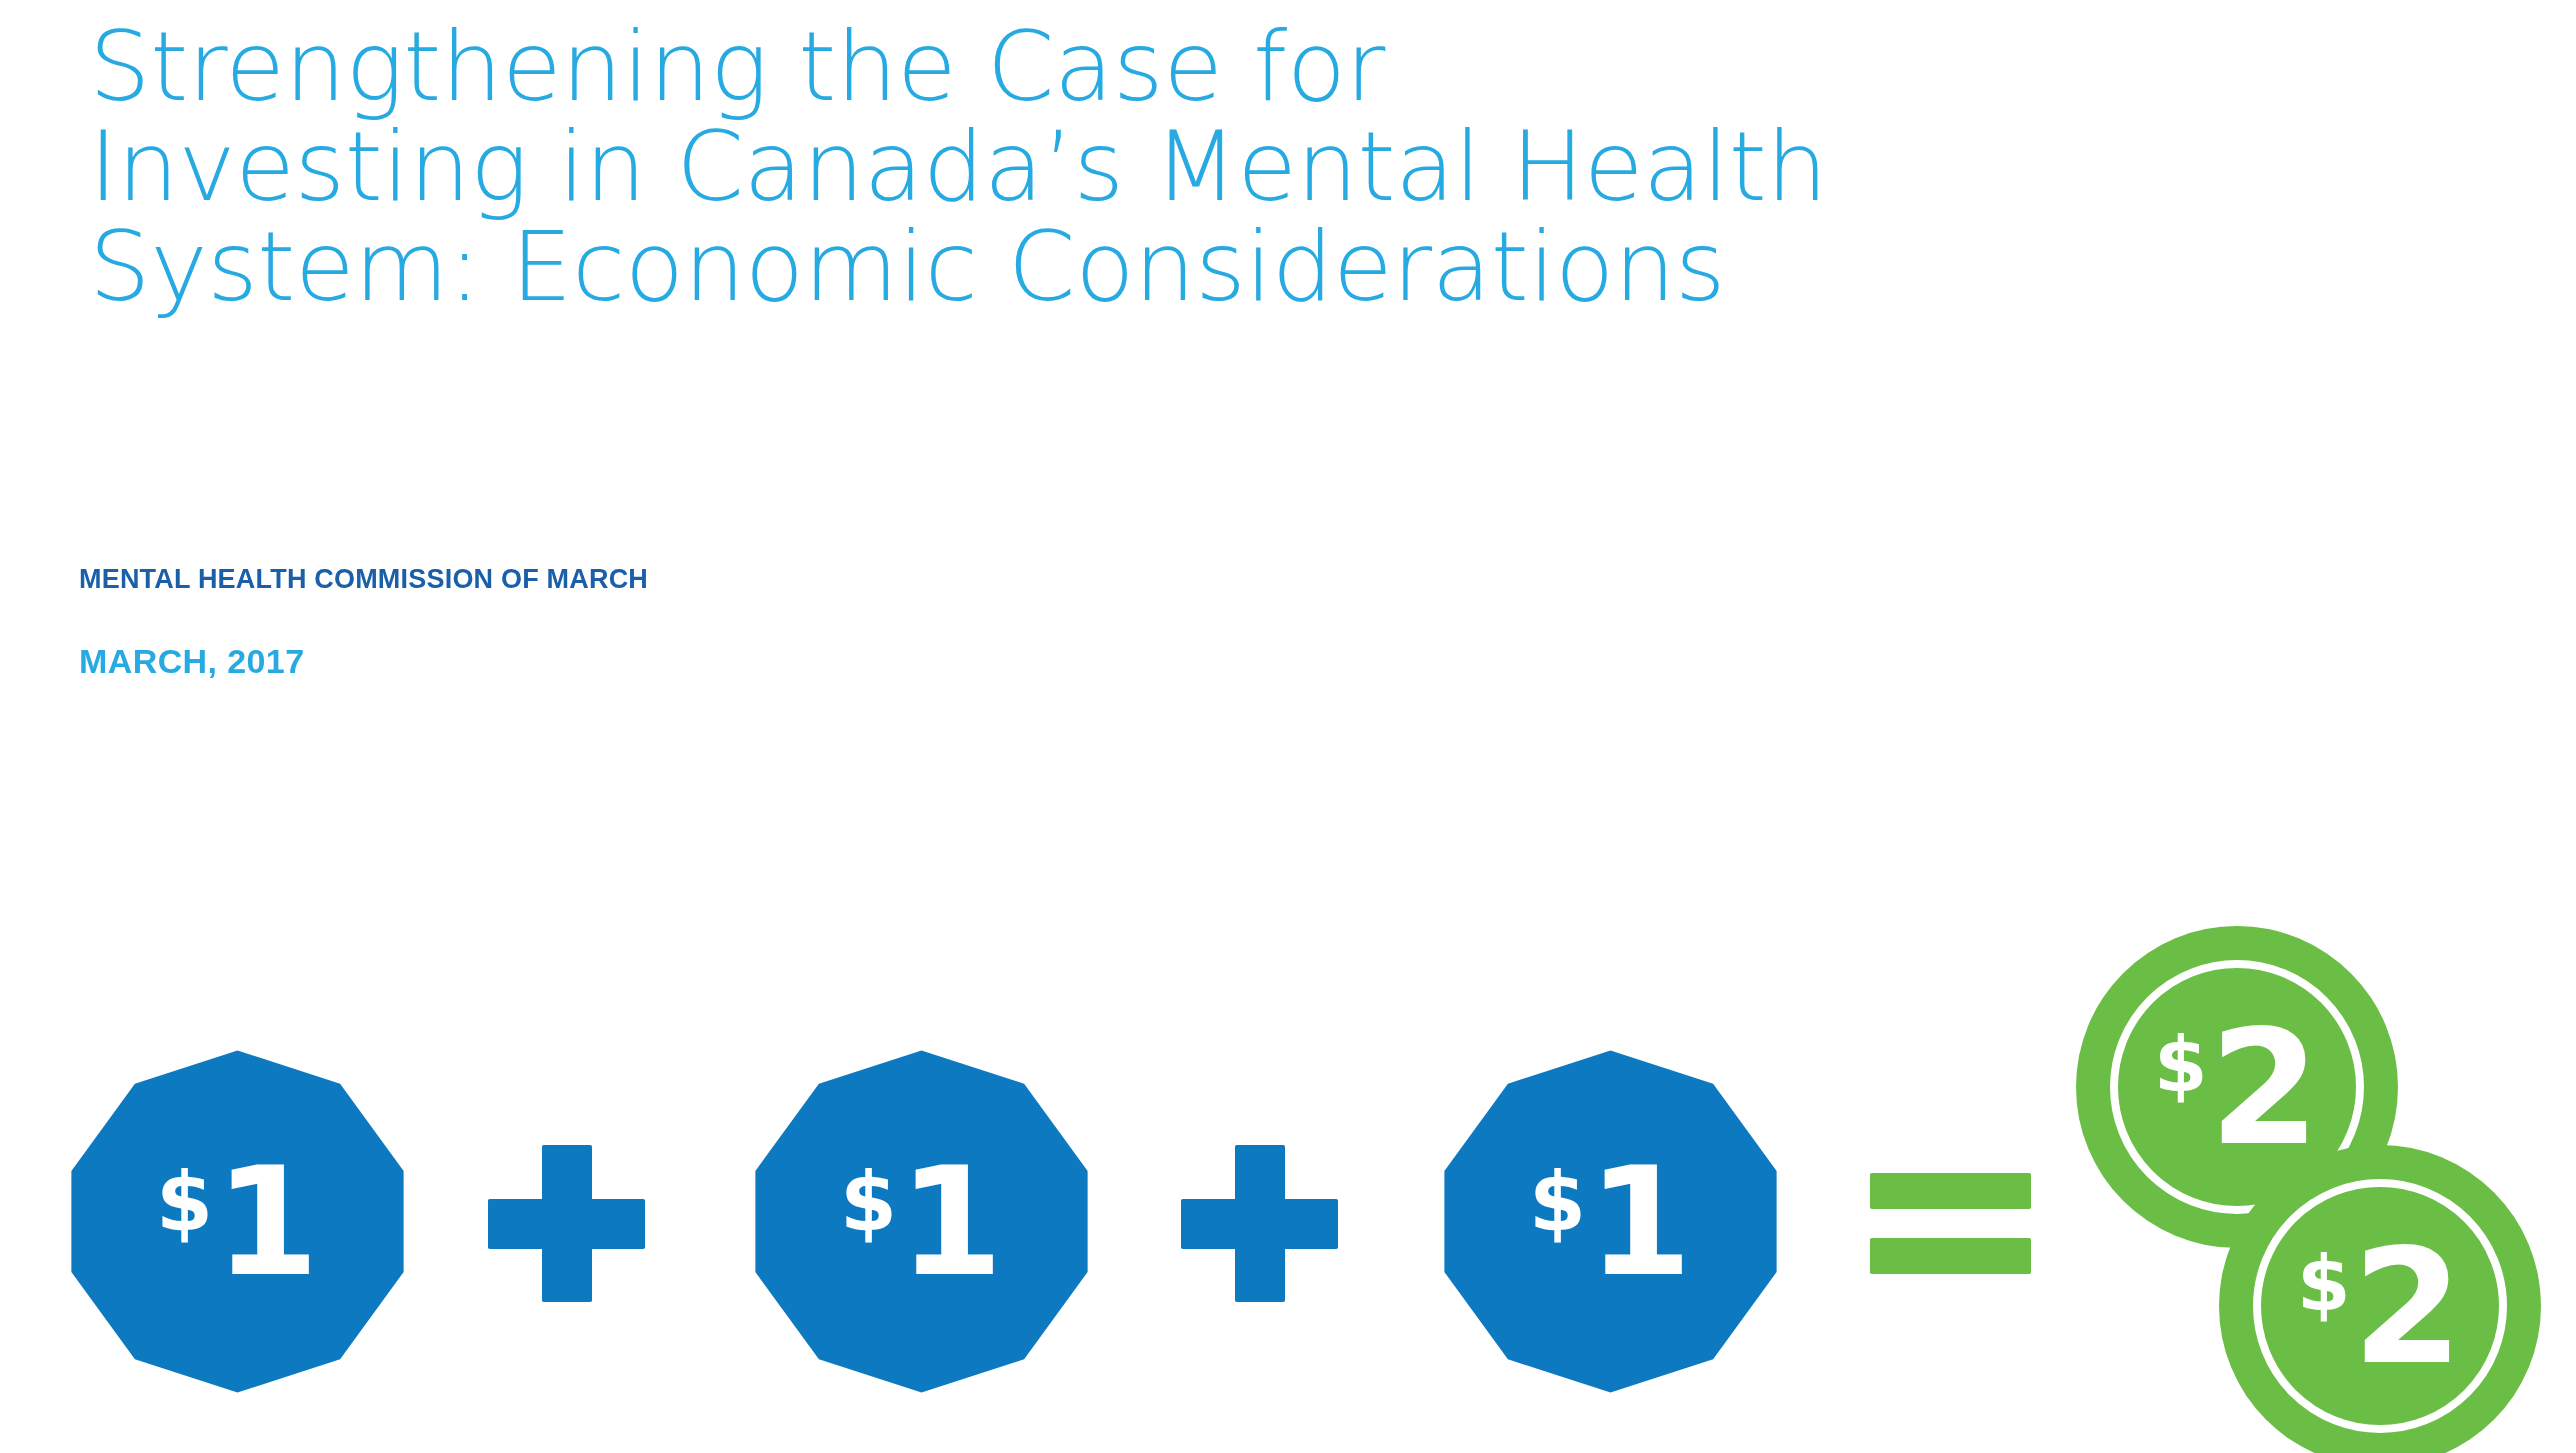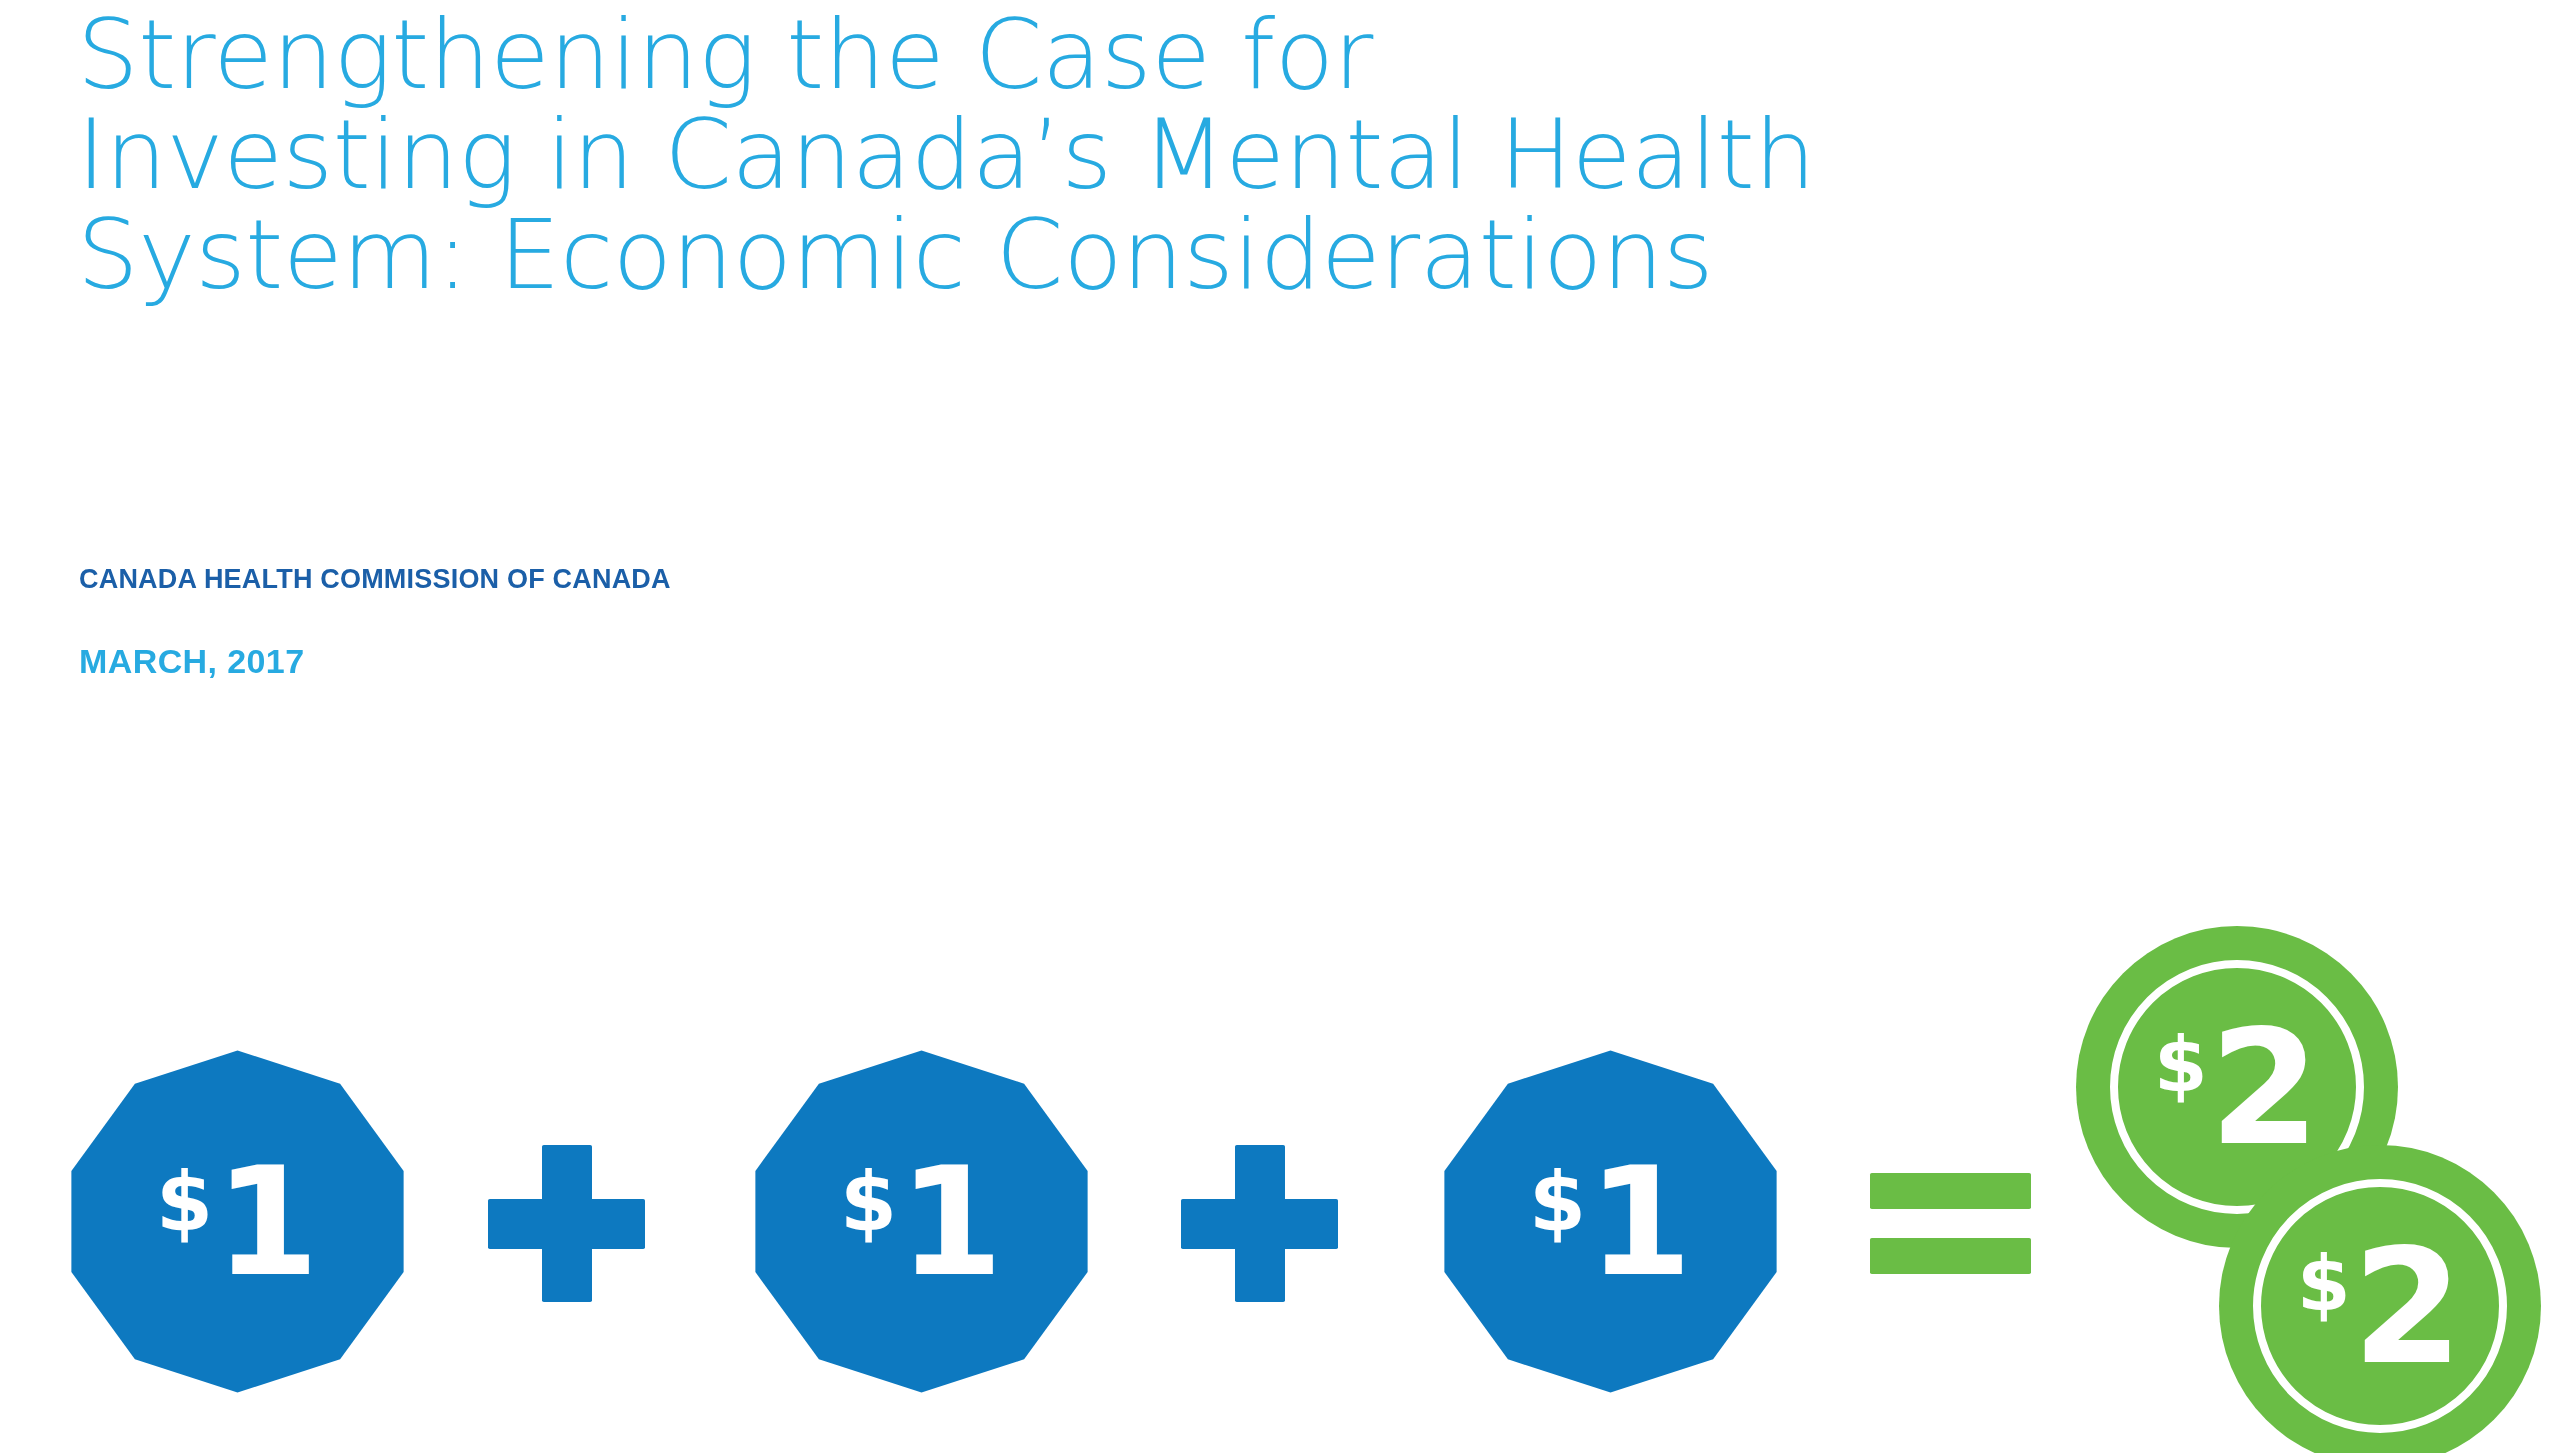--- a/index.html
+++ b/index.html
@@ -30,21 +30,21 @@
     width: 2434px;
   }
   .doc-title {
     font-family: "DejaVu Sans", sans-serif;
     font-weight: 300;
     font-size: 97px;
     line-height: 1.03;
     color: #27AAE1;
     letter-spacing: -0.4px;
     white-space: pre-line;
-    margin: 0;
+    margin: 12px;
   }
 
   
   .org-line {
     position: absolute;
     left: 79px;
     top: 564px;
     font-family: "Liberation Sans", sans-serif;
     font-weight: bold;
     font-size: 27px;
@@ -160,21 +160,21 @@
 <body>
 
 <div class="page">
 
   <div class="title-block">
     <h1 class="doc-title">Strengthening the Case for
 Investing in Canada’s Mental Health
 System: Economic Considerations</h1>
   </div>
 
-  <div class="org-line">CANADA HEALTH COMMISSION OF CANADA</div>
+  <div class="org-line">MENTAL HEALTH COMMISSION OF MARCH</div>
 
   <div class="date-line">MARCH, 2017</div>
 
   <div class="equation">
 
     <div class="coin" style="left:63px; top:170px;">
       <svg viewBox="0 0 100 100" aria-hidden="true">
         <polygon points="50,1 79.4,10.5 97.6,35.5 97.6,64.5 79.4,89.5 50,99 20.6,89.5 2.4,64.5 2.4,35.5 20.6,10.5" fill="#0D79C0"></polygon>
       </svg>
       <div class="coin-label">

